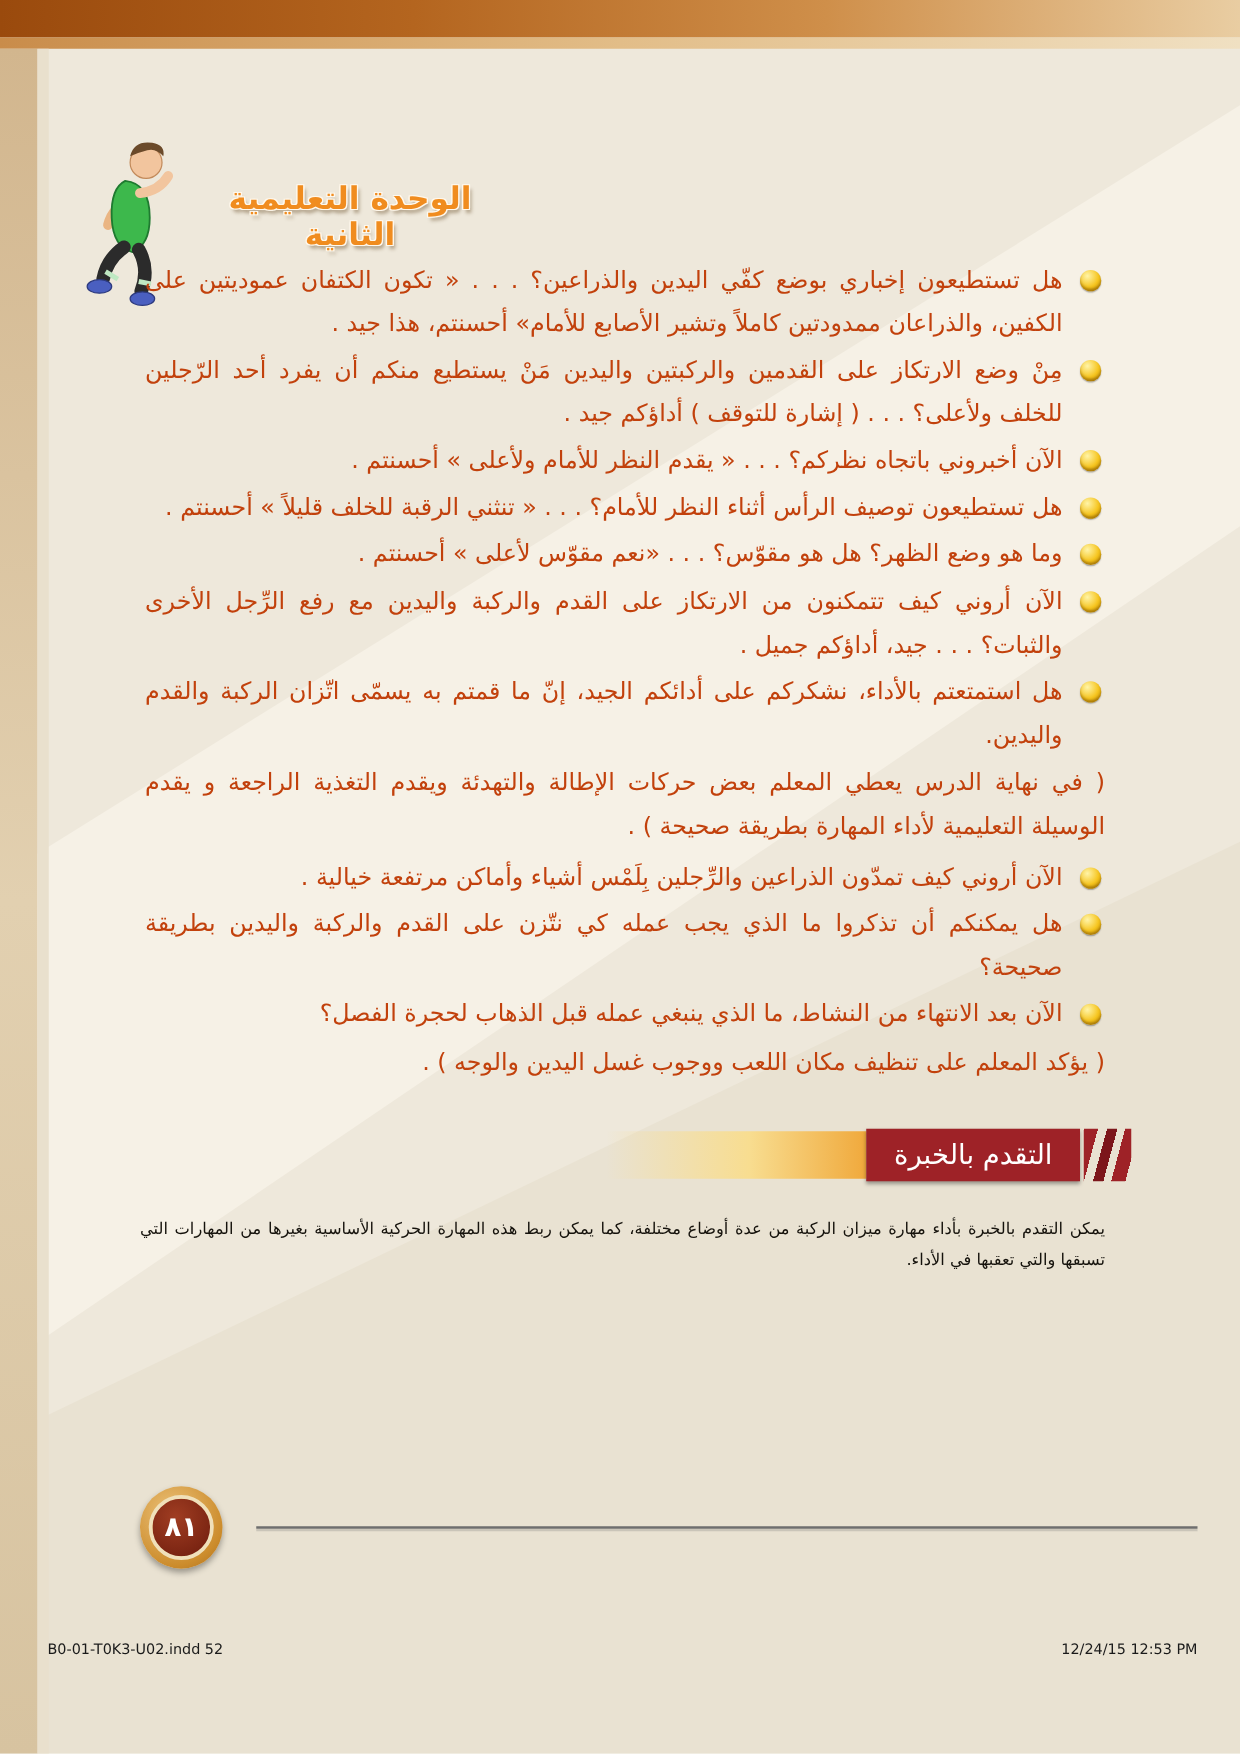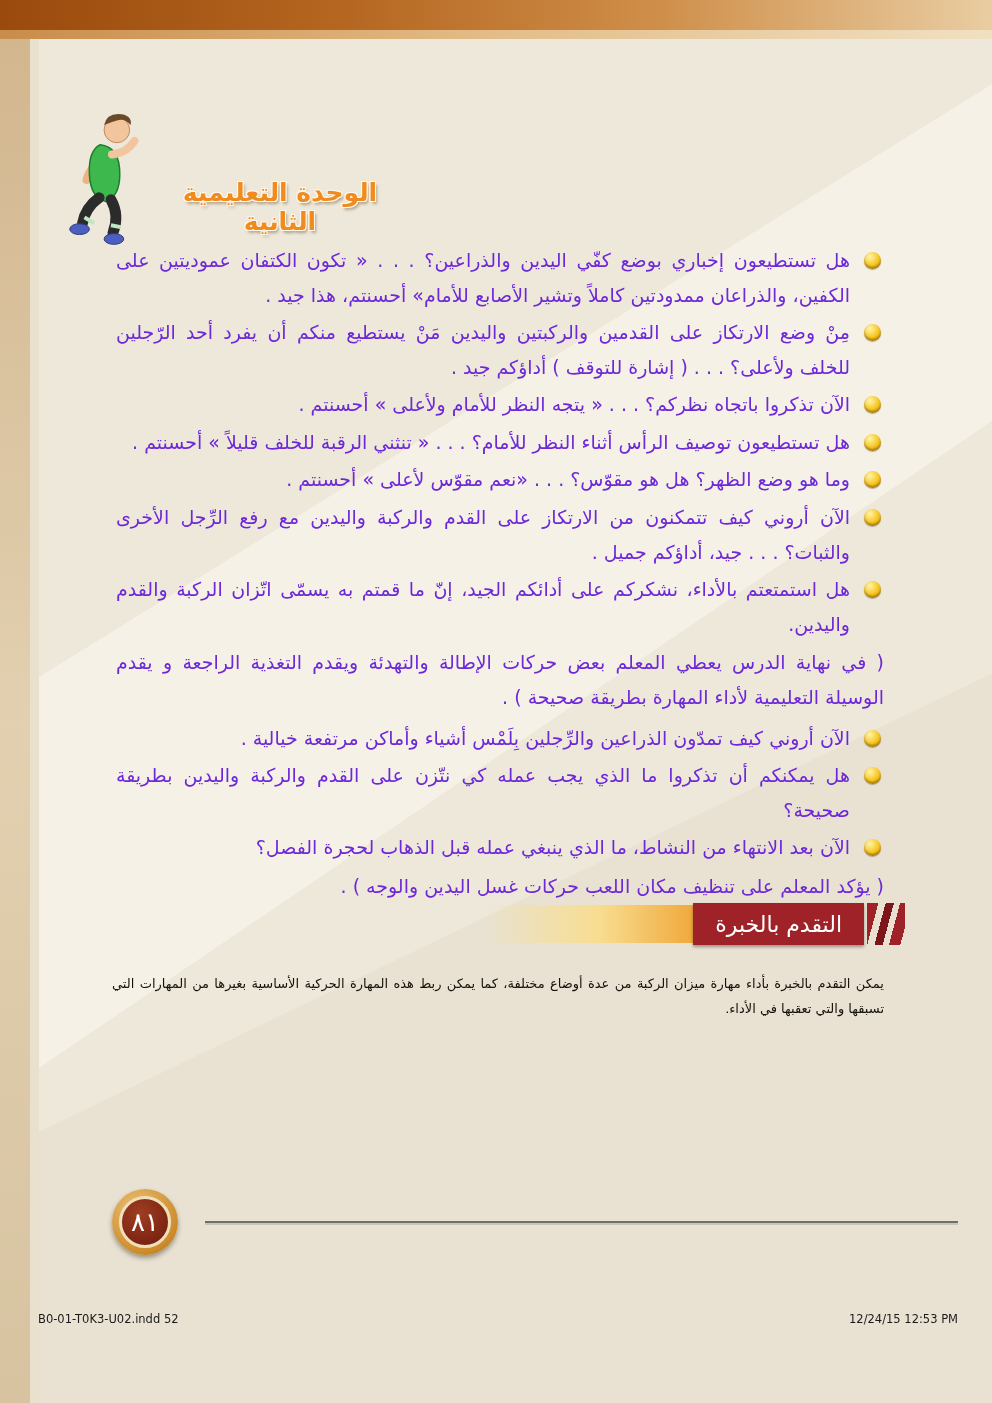--- a/index.html
+++ b/index.html
@@ -29,28 +29,27 @@
   
   .runner{position:absolute;left:55px;top:102px;width:108px;height:160px;}
 
   
   .unit-title{
     position:absolute;left:160px;top:144px;width:240px;
     direction:rtl;text-align:center;
     font-size:25px;font-weight:bold;color:#f08c1f;
     text-shadow:-1px -1px 0 #fff8ec,1px -1px 0 #fff8ec,-1px 1px 0 #fff8ec,
                 1px 1px 0 #fff8ec,2px 3px 3px rgba(90,60,20,.4);
-    margin-top:34px;
   }
 
   
   .content{
     position:absolute;top:207px;left:116px;right:108px;
     direction:rtl;text-align:justify;
-    font-size:19px;line-height:1.82;color:#6d28d9;margin-top:36px;
+    font-size:19px;line-height:1.82;color:#c2410c;
   }
   .bullet-item{position:relative;padding-right:34px;margin-bottom:3px;}
   .bullet-icon{
     position:absolute;right:3px;top:9px;width:17px;height:17px;border-radius:50%;
     background:radial-gradient(circle at 35% 28%,#fff4a8,#f6c51f 55%,#c08a00);
     box-shadow:inset 0 -2px 2px rgba(130,85,0,.55),0 1px 1px rgba(0,0,0,.3);
   }
   .note{margin:4px 0 6px 0;}
 
   
@@ -74,21 +73,21 @@
 
   
   .page-badge{position:absolute;left:112px;top:1189px;width:66px;height:66px;border-radius:50%;
     background:radial-gradient(circle at 38% 32%,#ecc27a,#cc8c2c 70%,#a96d1c);
     display:flex;align-items:center;justify-content:center;
     box-shadow:0 3px 5px rgba(0,0,0,.35);}
   .page-badge-inner{width:46px;height:46px;border-radius:50%;
     background:radial-gradient(circle at 40% 32%,#a03d22,#7a2412 75%);
     border:3px solid #f0e0ba;color:#ffffff;
     display:flex;align-items:center;justify-content:center;
-    font-size:26px;font-weight:normal;text-align:right;}
+    font-size:22px;font-weight:bold;text-align:right;}
   .footer-rule{position:absolute;left:205px;right:34px;top:1221px;height:0;
     border-top:2px solid #6e6e6e;box-shadow:0 2px 0 rgba(110,110,110,.25);}
 
   
   .footer-left{position:absolute;left:38px;top:1312px;font-size:11.5px;color:#1a1a1a;}
   .footer-right{position:absolute;right:34px;top:1312px;font-size:11.5px;color:#1a1a1a;}
 </style>
 </head>
 <body>
 
@@ -134,21 +133,21 @@
     <div class="bullet-item">
       <span class="bullet-icon"></span>
       <span>هل تستطيعون إخباري بوضع كفّي اليدين والذراعين؟ . . . « تكون الكتفان عموديتين على الكفين، والذراعان ممدودتين كاملاً وتشير الأصابع للأمام» أحسنتم، هذا جيد .</span>
     </div>
     <div class="bullet-item">
       <span class="bullet-icon"></span>
       <span>مِنْ وضع الارتكاز على القدمين والركبتين واليدين مَنْ يستطيع منكم أن يفرد أحد الرّجلين للخلف ولأعلى؟ . . . ( إشارة للتوقف ) أداؤكم جيد .</span>
     </div>
     <div class="bullet-item">
       <span class="bullet-icon"></span>
-      <span>الآن تذكروا باتجاه نظركم؟ . . . « يتجه النظر للأمام ولأعلى » أحسنتم .</span>
+      <span>الآن أخبروني باتجاه نظركم؟ . . . « يقدم النظر للأمام ولأعلى » أحسنتم .</span>
     </div>
     <div class="bullet-item">
       <span class="bullet-icon"></span>
       <span>هل تستطيعون توصيف الرأس أثناء النظر للأمام؟ . . . « تنثني الرقبة للخلف قليلاً » أحسنتم .</span>
     </div>
     <div class="bullet-item">
       <span class="bullet-icon"></span>
       <span>وما هو وضع الظهر؟ هل هو مقوّس؟ . . . «نعم مقوّس لأعلى » أحسنتم .</span>
     </div>
     <div class="bullet-item">
@@ -168,21 +167,21 @@
     </div>
     <div class="bullet-item">
       <span class="bullet-icon"></span>
       <span>هل يمكنكم أن تذكروا ما الذي يجب عمله كي نتّزن على القدم والركبة واليدين بطريقة صحيحة؟</span>
     </div>
     <div class="bullet-item">
       <span class="bullet-icon"></span>
       <span>الآن بعد الانتهاء من النشاط، ما الذي ينبغي عمله قبل الذهاب لحجرة الفصل؟</span>
     </div>
 
-    <div class="note">( يؤكد المعلم على تنظيف مكان اللعب حركات غسل اليدين والوجه ) .</div>
+    <div class="note">( يؤكد المعلم على تنظيف مكان اللعب ووجوب غسل اليدين والوجه ) .</div>
   </div>
 
   <div class="banner">
     <div class="banner-fade"></div>
     <div class="banner-box">التقدم بالخبرة</div>
     <div class="banner-ribbon"></div>
   </div>
 
   <div class="section-body">يمكن التقدم بالخبرة بأداء مهارة ميزان الركبة من عدة أوضاع مختلفة، كما يمكن ربط هذه المهارة الحركية الأساسية بغيرها من المهارات التي تسبقها والتي تعقبها في الأداء.</div>
 

